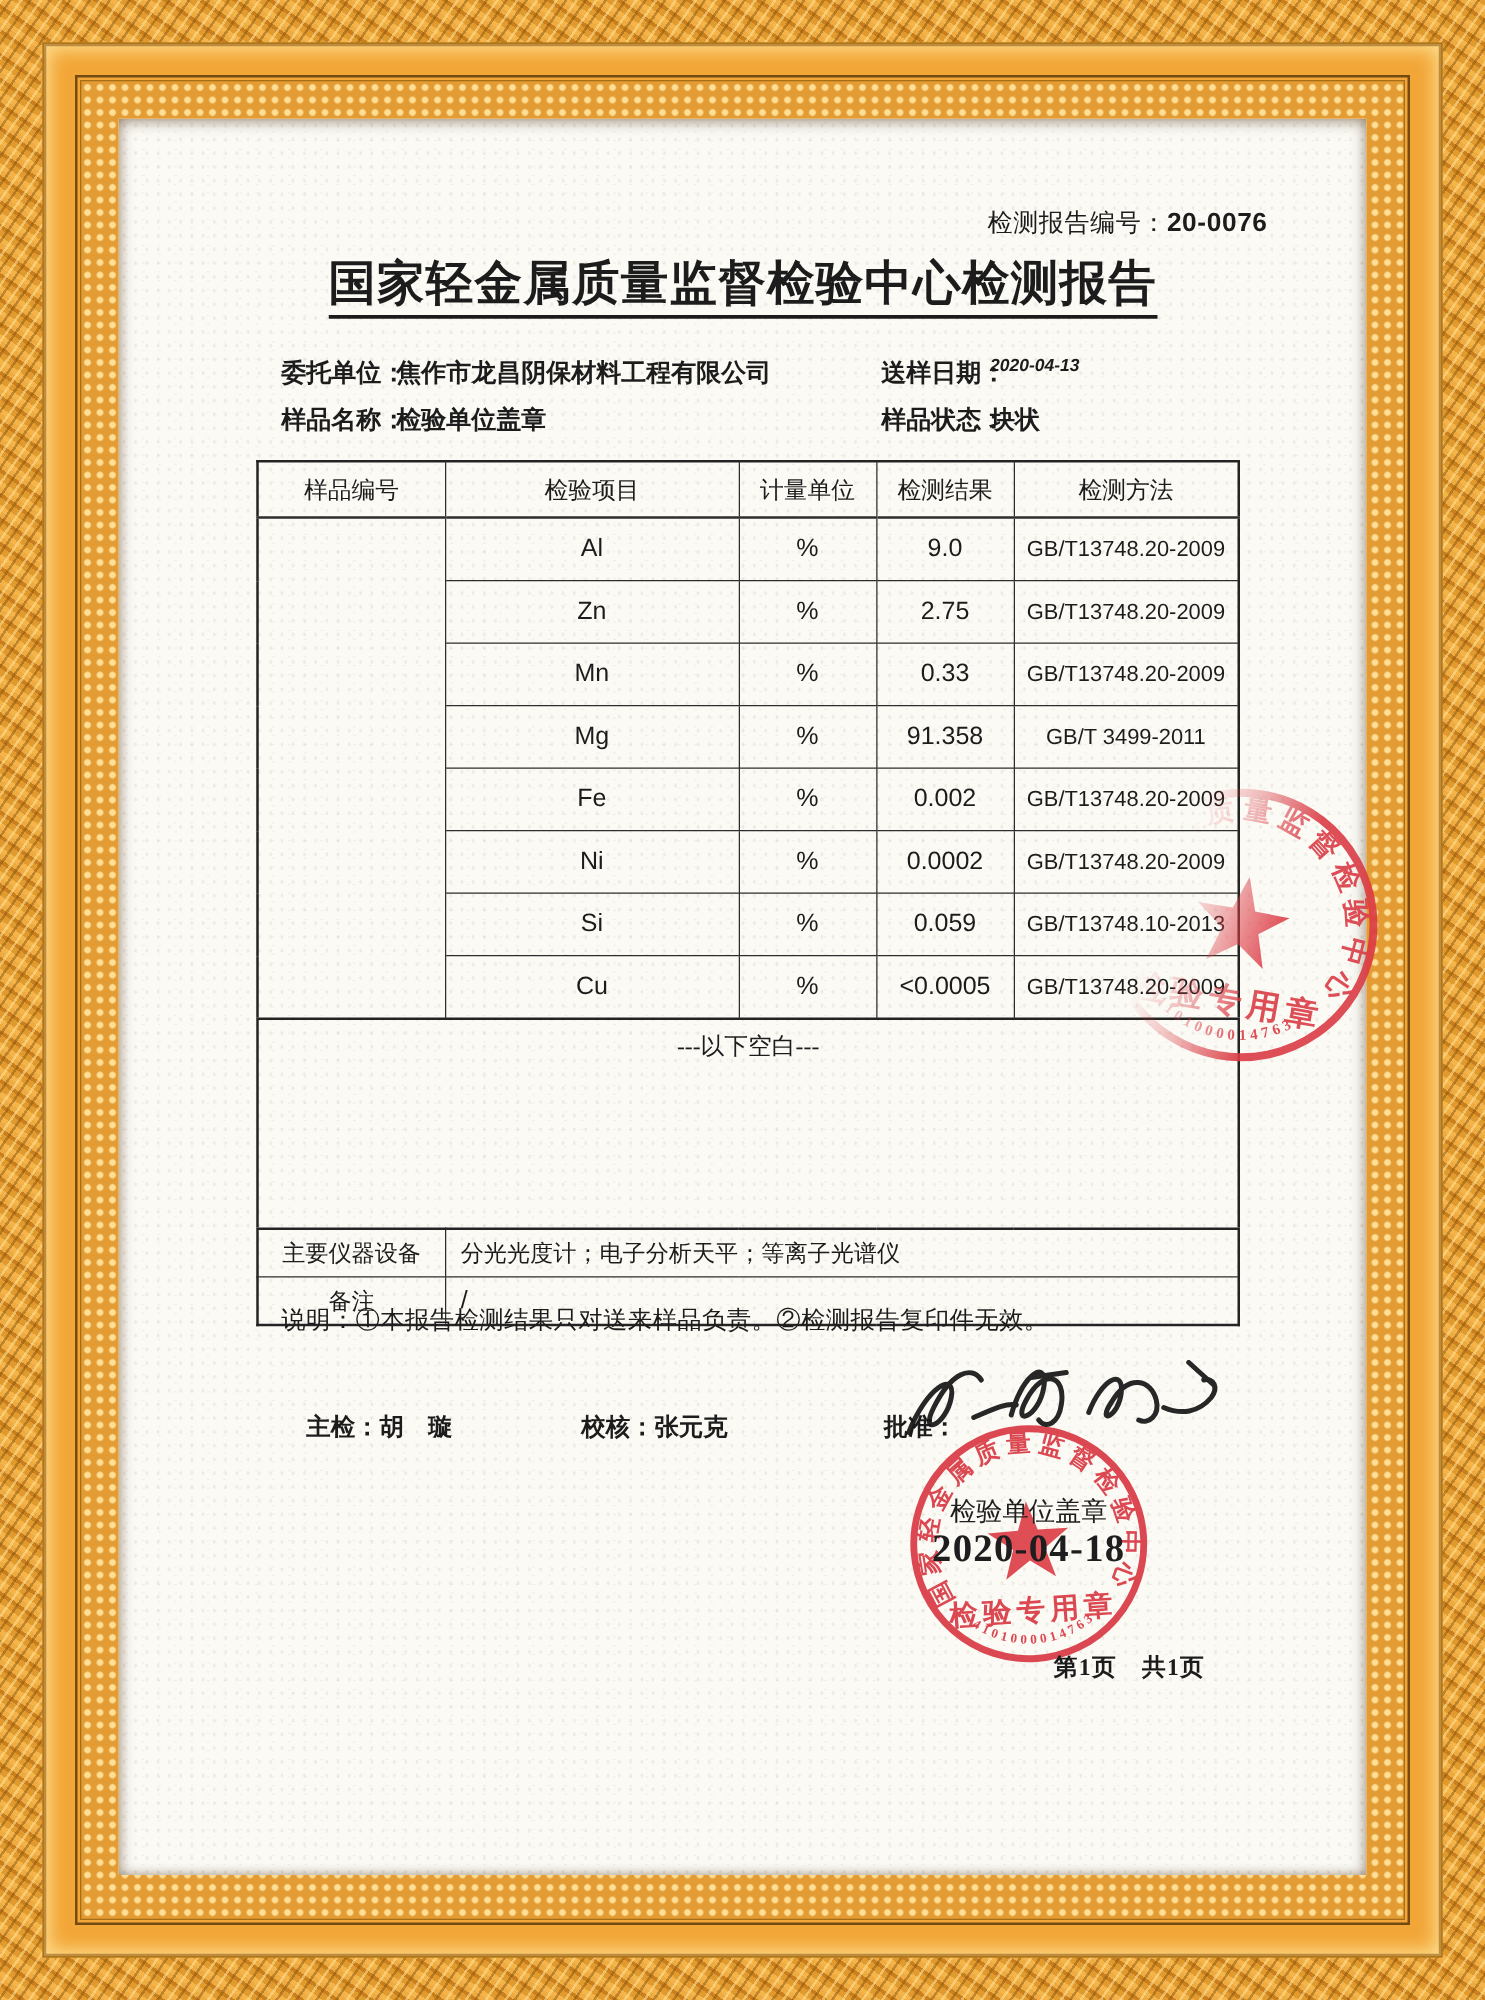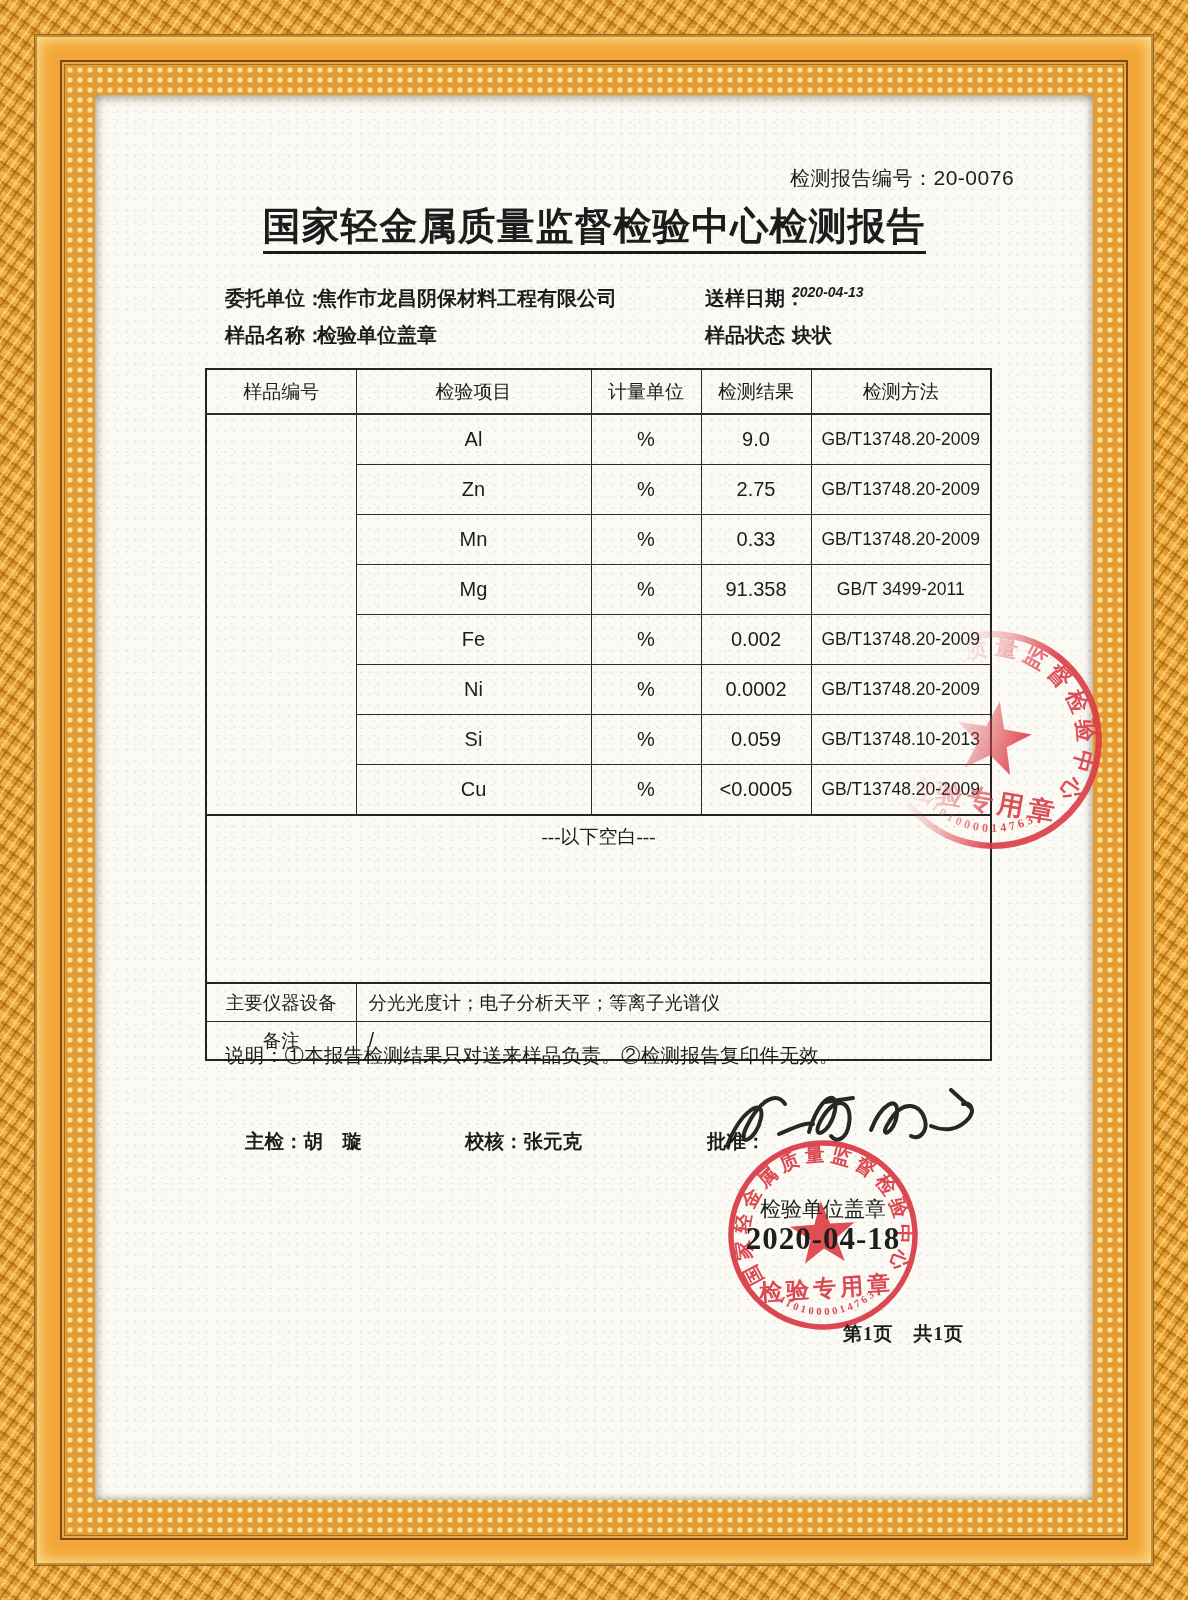--- a/index.html
+++ b/index.html
@@ -24,21 +24,21 @@
       radial-gradient(rgba(150,140,115,.14) 1px, rgba(0,0,0,0) 1.3px),
       radial-gradient(rgba(120,115,95,.10) 1px, rgba(0,0,0,0) 1.2px);
     background-size:9px 11px, 13px 7px;
     box-shadow:inset 0 6px 12px -4px rgba(70,40,5,.40), inset 0 -4px 10px -4px rgba(70,40,5,.28),
                inset 6px 0 12px -5px rgba(70,40,5,.30), inset -6px 0 12px -5px rgba(70,40,5,.30);}
 
   .abs{position:absolute;}
   .sans{font-family:"Liberation Sans","DejaVu Sans",sans-serif;}
 
   .report-no{top:70px;left:695px;font-size:20px;letter-spacing:.5px;}
-  .report-no b{font-family:"Liberation Sans","DejaVu Sans",sans-serif;font-weight:normal;font-size:21px;}
+  .report-no b{font-family:"Liberation Sans","DejaVu Sans",sans-serif;font-weight:bold;font-size:21px;}
 
   .title{top:106px;left:0;width:100%;text-align:center;font-size:38px;font-weight:bold;letter-spacing:1px;}
   .title span{border-bottom:3px solid #1c1c1c;padding-bottom:4px;}
 
   .meta-label{font-size:20px;font-weight:bold;}
   .meta-value{font-size:20px;font-weight:bold;}
   .meta-value.sans{font-size:14px;font-style:italic;}
 
   
   .report-table{position:absolute;left:110px;top:273px;width:785px;border-collapse:collapse;table-layout:fixed;}

